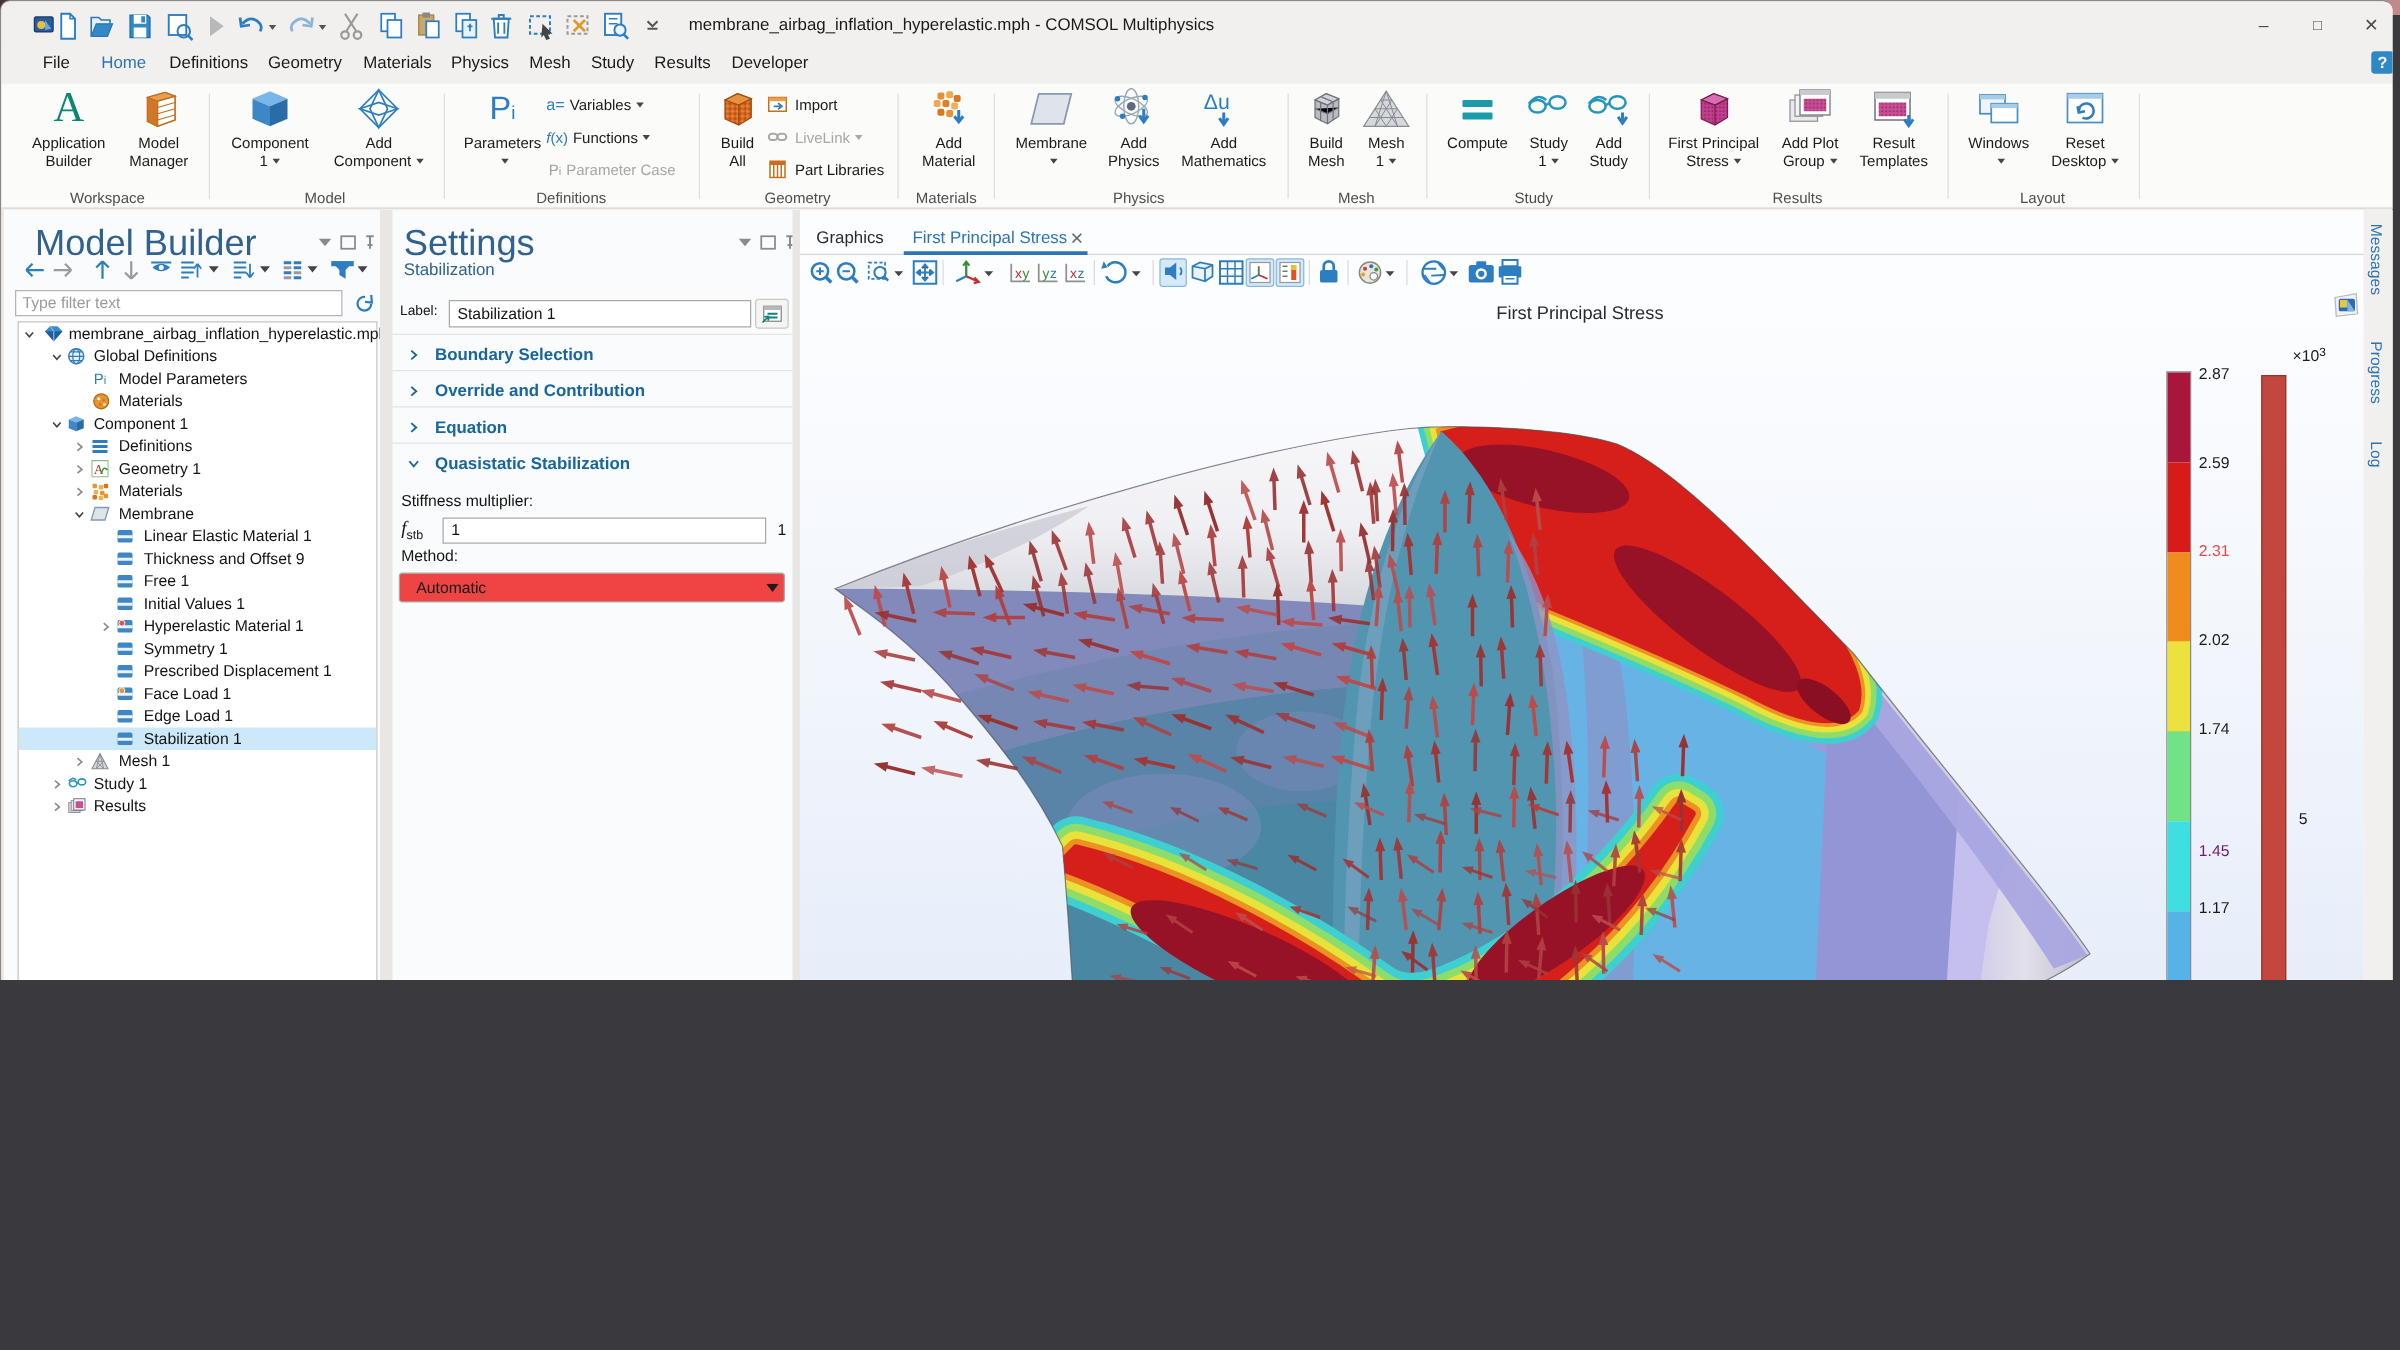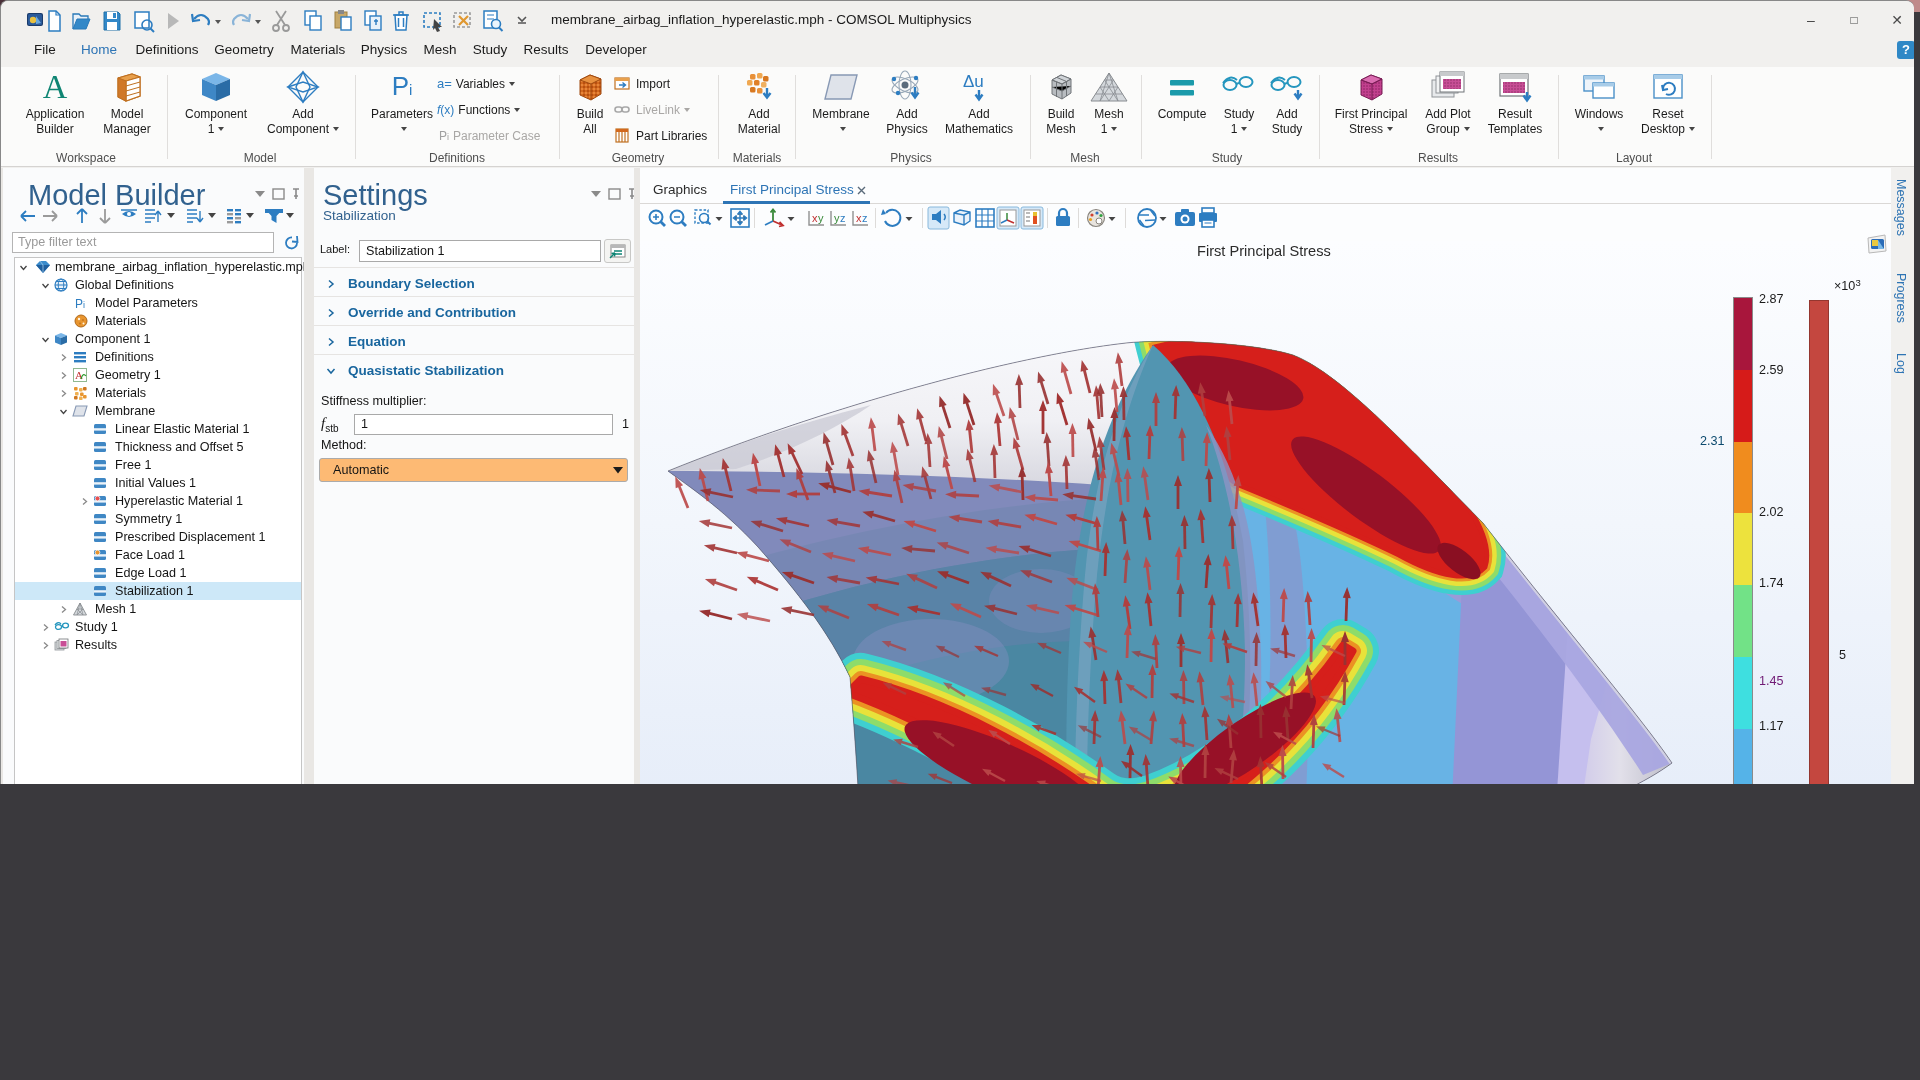--- a/index.html
+++ b/index.html
@@ -424,21 +424,21 @@
 <div class="abs" style="left:92px;top:234px;height:18px;line-height:18px;font-size:12.6px;color:#141414;white-space:nowrap">Membrane</div>
 <div class="abs" style="left:90px;top:254px;height:14px;line-height:14px"><svg width="14" height="14" viewBox="0 0 14 14" style="">
               <rect x="1" y="2" width="12" height="10" rx="1.5" fill="#3f87c4"></rect>
               <rect x="1" y="6.2" width="12" height="2.4" fill="#fff" opacity="0.9"></rect>
             </svg></div>
 <div class="abs" style="left:112px;top:252px;height:18px;line-height:18px;font-size:12.6px;color:#141414;white-space:nowrap">Linear Elastic Material 1</div>
 <div class="abs" style="left:90px;top:272px;height:14px;line-height:14px"><svg width="14" height="14" viewBox="0 0 14 14" style="">
               <rect x="1" y="2" width="12" height="10" rx="1.5" fill="#3f87c4"></rect>
               <rect x="1" y="6.2" width="12" height="2.4" fill="#fff" opacity="0.9"></rect>
             </svg></div>
-<div class="abs" style="left:112px;top:270px;height:18px;line-height:18px;font-size:12.6px;color:#141414;white-space:nowrap">Thickness and Offset 5</div>
+<div class="abs" style="left:112px;top:270px;height:18px;line-height:18px;font-size:12.6px;color:#141414;white-space:nowrap">Thickness and Offset 9</div>
 <div class="abs" style="left:90px;top:290px;height:14px;line-height:14px"><svg width="14" height="14" viewBox="0 0 14 14" style="">
               <rect x="1" y="2" width="12" height="10" rx="1.5" fill="#3f87c4"></rect>
               <rect x="1" y="6.2" width="12" height="2.4" fill="#fff" opacity="0.9"></rect>
             </svg></div>
 <div class="abs" style="left:112px;top:288px;height:18px;line-height:18px;font-size:12.6px;color:#141414;white-space:nowrap">Free 1</div>
 <div class="abs" style="left:90px;top:308px;height:14px;line-height:14px"><svg width="14" height="14" viewBox="0 0 14 14" style="">
               <rect x="1" y="2" width="12" height="10" rx="1.5" fill="#3f87c4"></rect>
               <rect x="1" y="6.2" width="12" height="2.4" fill="#fff" opacity="0.9"></rect>
             </svg></div>
 <div class="abs" style="left:112px;top:306px;height:18px;line-height:18px;font-size:12.6px;color:#141414;white-space:nowrap">Initial Values 1</div>
@@ -546,21 +546,21 @@
 <div class="abs" style="left:34px;top:166px;font-size:13.5px;font-weight:bold;color:#19669e">Equation</div>
 <svg class="abs" width="10" height="10" style="left:12px;top:198px" viewBox="0 0 10 10">
             <path d="M1.5 3 L5 7 L8.5 3" stroke="#19669e" stroke-width="1.5" fill="none"></path>
           </svg>
 <div class="abs" style="left:34px;top:195px;font-size:13.5px;font-weight:bold;color:#19669e">Quasistatic Stabilization</div>
 <div class="abs" style="left:7px;top:226px;font-size:12.6px;color:#141414">Stiffness multiplier:</div>
 <div class="abs" style="left:7px;top:247px;font-size:13.5px;color:#141414"><i style="font-family:'Liberation Serif',serif;font-size:15px">f</i><span style="font-size:10px;vertical-align:-4px">stb</span></div>
 <div class="inbox" style="left:40px;top:246px;width:259px;height:21px"><span style="margin-left:6px;line-height:19px">1</span></div>
 <div class="abs" style="left:308px;top:249px;font-size:12.6px;color:#141414">1</div>
 <div class="abs" style="left:7px;top:270px;font-size:12.6px;color:#141414">Method:</div>
-<div class="abs" style="left:5px;top:290px;width:309px;height:24px;background:#fdba74;border:1px solid #ababab;border-radius:3px"><span style="margin-left:13px;line-height:22px;font-size:12.6px;color:#141414">Automatic</span></div>
+<div class="abs" style="left:5px;top:290px;width:309px;height:24px;background:#ef4444;border:1px solid #ababab;border-radius:3px"><span style="margin-left:13px;line-height:22px;font-size:12.6px;color:#141414">Automatic</span></div>
 <svg class="abs" width="10" height="7" style="left:299px;top:299px" viewBox="0 0 10 7">
             <path d="M0 0 L10 0 L5 6.5 Z" fill="#1b1b1b"></path>
           </svg>
         </div>
     <div class="panel" id="grpanel">
           <div class="abs" style="left:0;top:0;width:1251px;height:36px;background:#fcfdfe;border-bottom:1px solid #dad8d6"></div>
 <div class="abs" style="left:13px;top:14px;font-size:13.5px;color:#2b2b2b">Graphics</div>
 <div class="abs" style="left:90px;top:14px;font-size:13.5px;color:#2d74b5">First Principal Stress</div>
 <svg class="abs" width="11" height="11" style="left:216px;top:17px" viewBox="0 0 11 11">
             <path d="M2 2 L9 9 M9 2 L2 9" stroke="#5a6a7a" stroke-width="1.4"></path>
@@ -1009,21 +1009,21 @@
             <div style="position:absolute;left:0;top:215.4px;width:18px;height:72.3px;background:#ede23d"></div>
             <div style="position:absolute;left:0;top:287.2px;width:18px;height:72.3px;background:#72e287"></div>
             <div style="position:absolute;left:0;top:359.0px;width:18px;height:72.3px;background:#3edfe0"></div>
             <div style="position:absolute;left:0;top:430.8px;width:18px;height:72.3px;background:#55b3e8"></div>
             <div style="position:absolute;left:0;top:502.6px;width:18px;height:72.3px;background:#9495dc"></div>
             <div style="position:absolute;left:0;top:574.4px;width:18px;height:72.3px;background:#cfc8ee"></div>
             <div style="position:absolute;left:0;top:646.2px;width:18px;height:72.3px;background:#f2f0ef"></div>
           </div>
 <div class="abs" style="left:1119px;top:124px;font-size:12.6px;color:#1b1b1b">2.87</div>
 <div class="abs" style="left:1119px;top:195px;font-size:12.6px;color:#1b1b1b">2.59</div>
-<div class="abs" style="left:1060px;top:266px;font-size:12.6px;color:#0c4a6e">2.31</div>
+<div class="abs" style="left:1119px;top:266px;font-size:12.6px;color:#ef4444">2.31</div>
 <div class="abs" style="left:1119px;top:337px;font-size:12.6px;color:#1b1b1b">2.02</div>
 <div class="abs" style="left:1119px;top:408px;font-size:12.6px;color:#1b1b1b">1.74</div>
 <div class="abs" style="left:1119px;top:506px;font-size:12.6px;color:#701a75">1.45</div>
 <div class="abs" style="left:1119px;top:551px;font-size:12.6px;color:#1b1b1b">1.17</div>
 <div class="abs" style="left:1119px;top:622px;font-size:12.6px;color:#1b1b1b">0.89</div>
 <div class="abs" style="left:1119px;top:693px;font-size:12.6px;color:#1b1b1b">0.6</div>
 <div class="abs" style="left:1119px;top:764px;font-size:12.6px;color:#1b1b1b">0.32</div>
 <div class="abs" style="left:1119px;top:835px;font-size:12.6px;color:#1b1b1b">0.04</div>
 <div class="abs" style="left:1169px;top:132px;width:20px;height:710px;background:#c4473f;border:1px solid #94362f"></div>
 <div class="abs" style="left:1194px;top:109px;font-size:12.6px;color:#1b1b1b">×10<span style="font-size:9.5px;vertical-align:4px">3</span></div>

